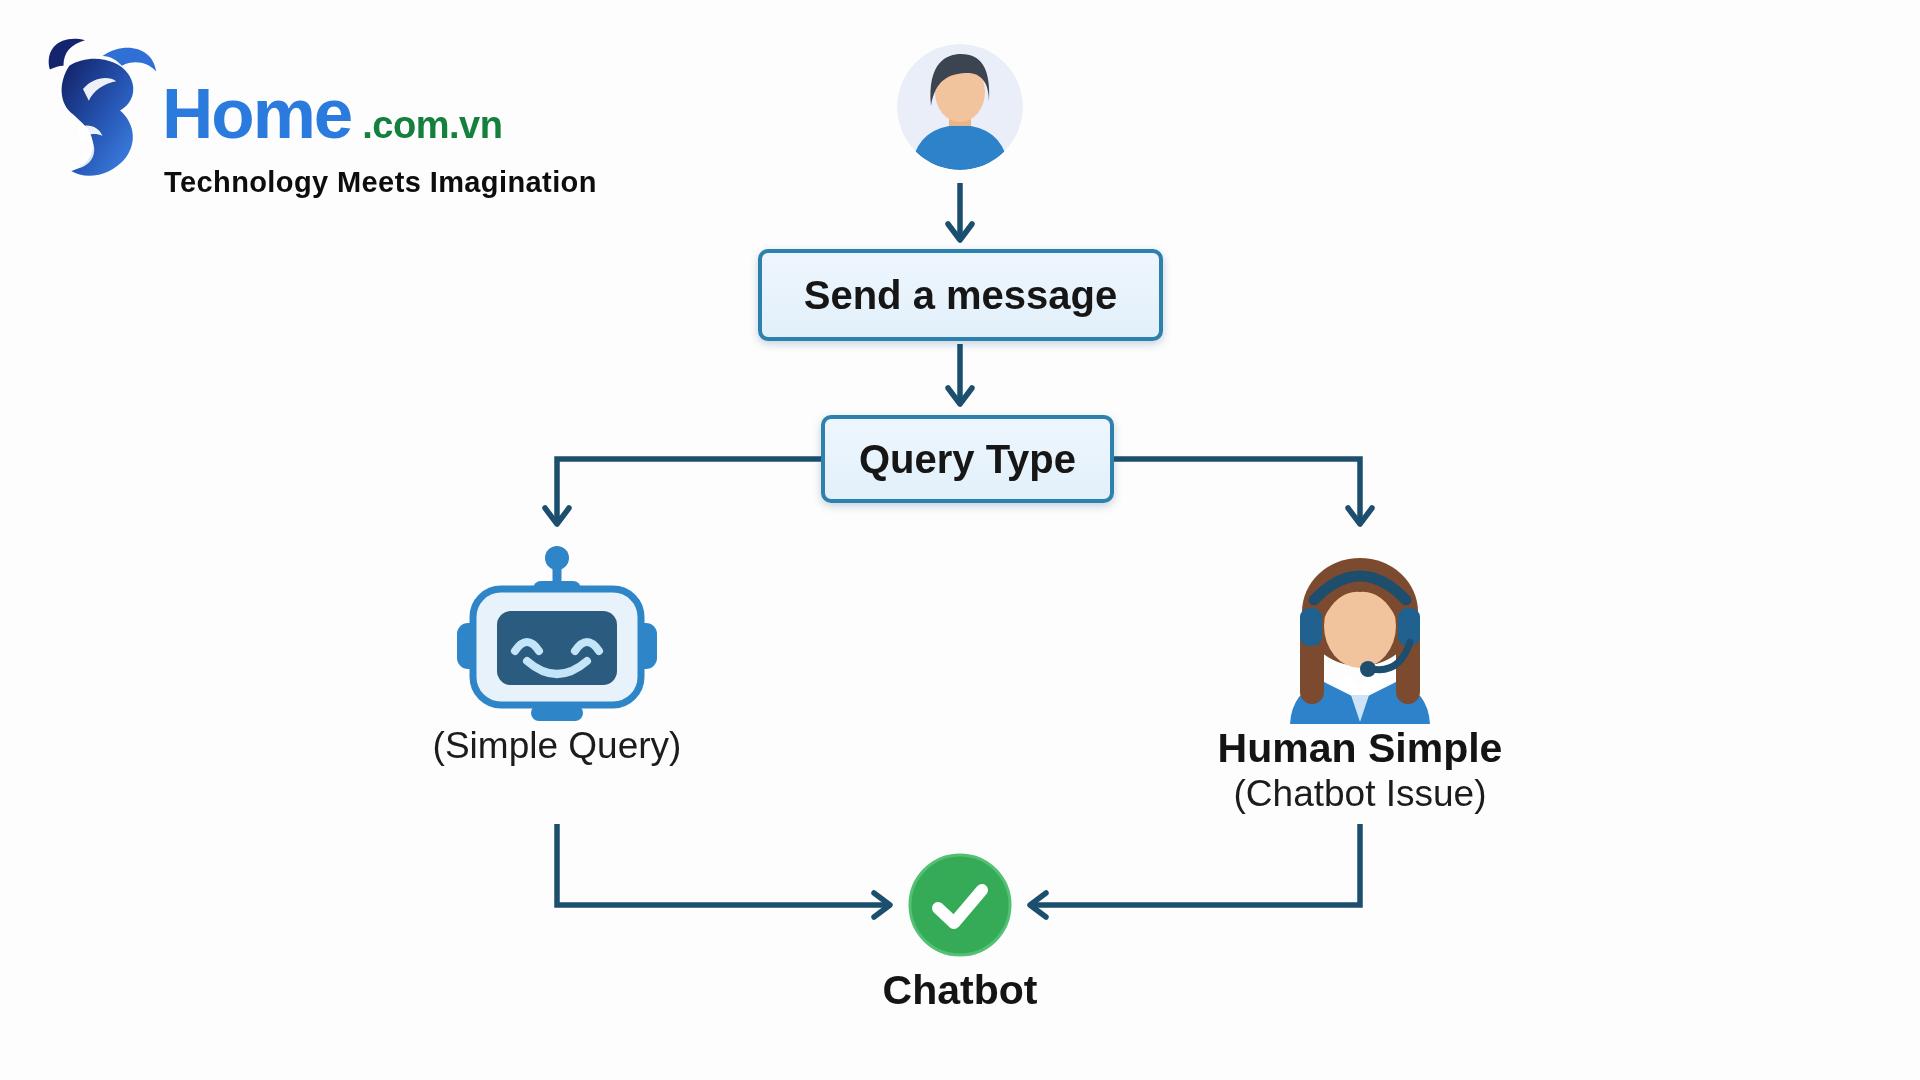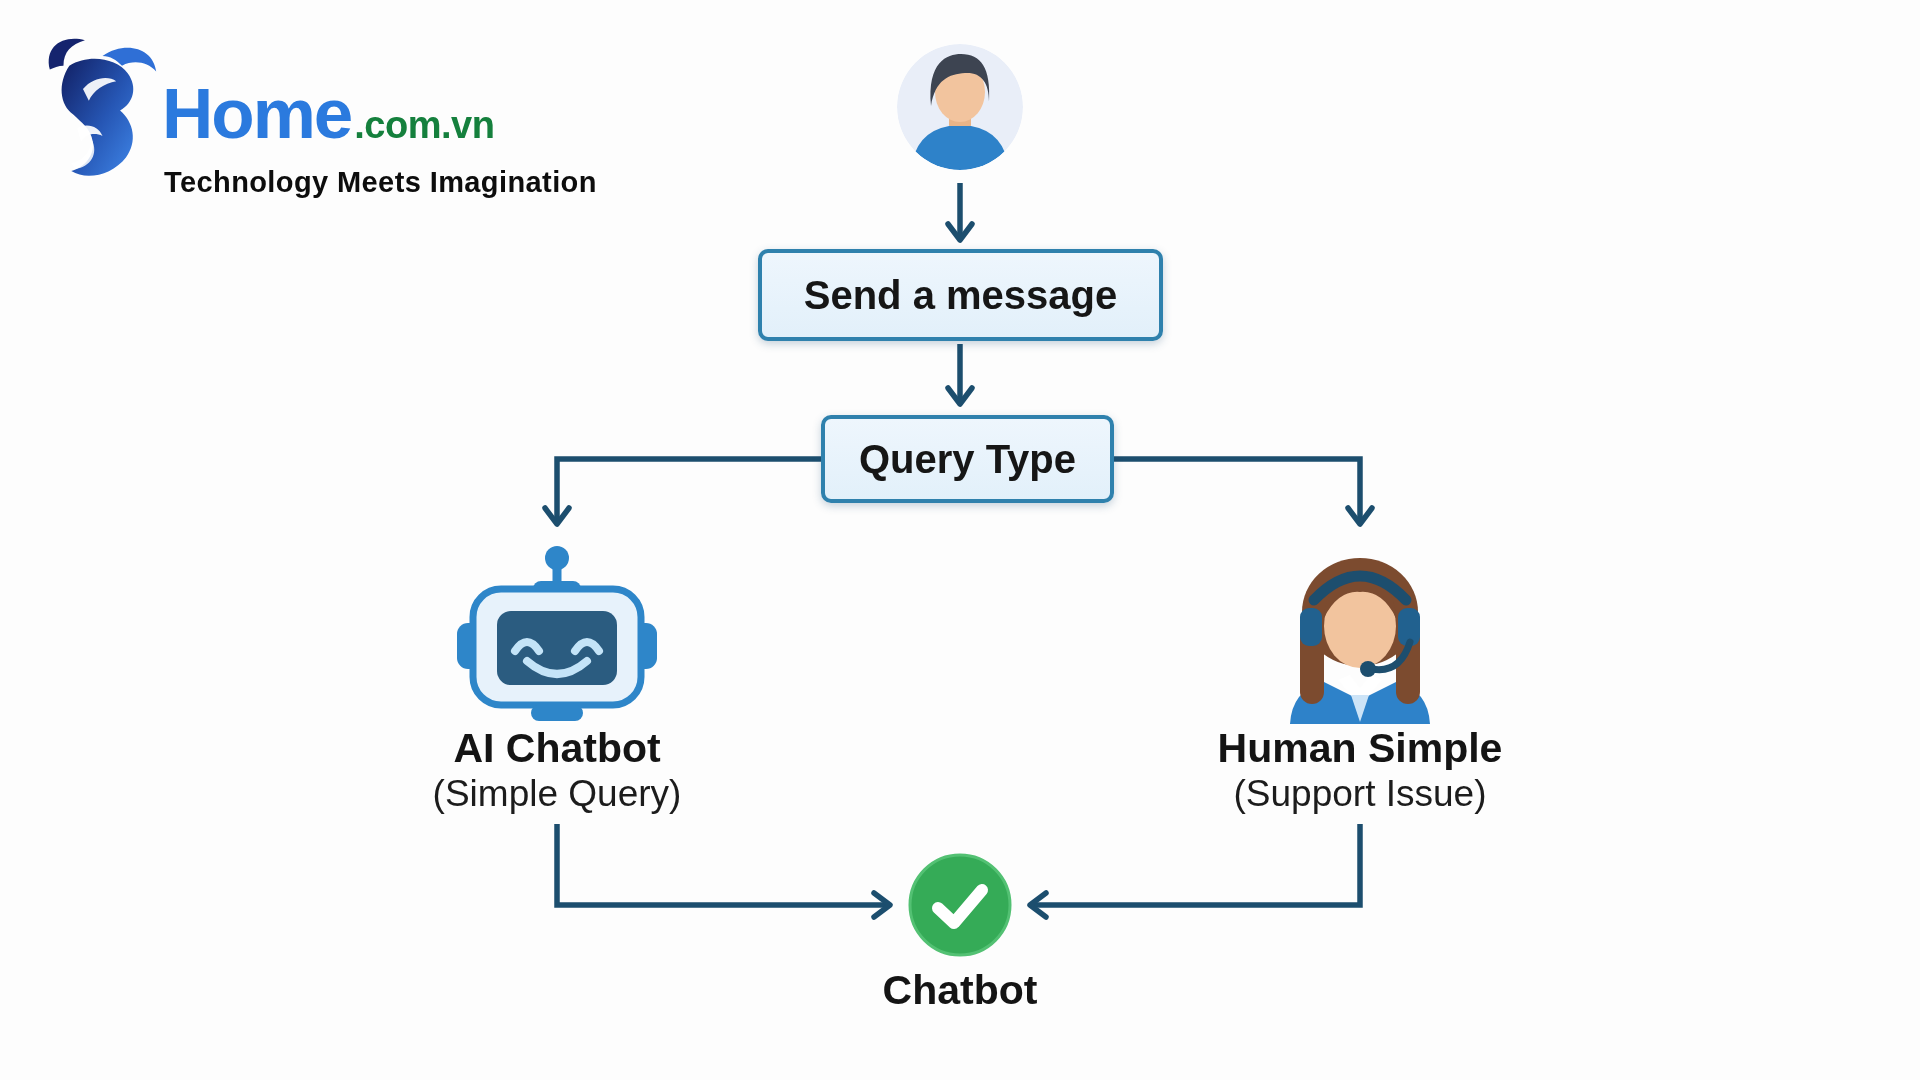--- a/index.html
+++ b/index.html
@@ -6,21 +6,21 @@
   html,body{margin:0;padding:0;background:#ffffff;}
   #canvas{
     position:relative;width:1920px;height:1080px;overflow:hidden;
     background:#fdfdfd;
     font-family:"Liberation Sans",sans-serif;
     color:#161616;
   }
   
   .logo{position:absolute;left:42px;top:28px;width:560px;height:170px;}
   .logo .bull{position:absolute;left:0;top:4px;width:122px;height:162px;}
-  .logo .brandline{position:absolute;left:120px;top:50px;display:flex;align-items:baseline;white-space:nowrap;}
+  .logo .brandline{position:absolute;left:120px;top:50px;display:flex;align-items:baseline;white-space:nowrap;gap:8px;}
   .brand-main{font-size:71px;font-weight:700;letter-spacing:-2px;line-height:1;}
   .brand-home{color:#2b7ade;}
   .brand-nest{color:#1e429b;}
   .brand-suffix{font-size:38px;font-weight:700;color:#15803d;margin-left:3px;letter-spacing:-0.5px;}
   .tagline{position:absolute;left:122px;top:138px;font-size:29px;font-weight:700;color:#0d0d0d;letter-spacing:0.4px;white-space:nowrap;}
   
   #edges{position:absolute;left:0;top:0;z-index:1;}
   
   .node{position:absolute;z-index:2;}
   .flow-box{
@@ -125,21 +125,20 @@
       <rect x="174" y="78" width="26" height="46" rx="11" fill="#2e86c9"></rect>
       <rect x="16" y="44" width="168" height="116" rx="28" fill="#e7f2fb" stroke="#2e86c9" stroke-width="7"></rect>
       <rect x="40" y="66" width="120" height="74" rx="14" fill="#2b5c80"></rect>
       <path d="M58,106 Q70,88 82,106" fill="none" stroke="#c4e4f8" stroke-width="8" stroke-linecap="round"></path>
       <path d="M118,106 Q130,88 142,106" fill="none" stroke="#c4e4f8" stroke-width="8" stroke-linecap="round"></path>
       <path d="M70,116 Q100,142 130,116" fill="none" stroke="#c4e4f8" stroke-width="8" stroke-linecap="round"></path>
       <rect x="74" y="160" width="52" height="16" rx="8" fill="#2e86c9"></rect>
     </svg>
   </div>
   <div class="node-label label-ai">
-    <div class="label-title">AI Chatbot</div>
     <div class="label-sub">(Simple Query)</div>
   </div>
 
   <div class="node agent">
     <svg viewBox="0 0 204 182" width="204" height="182">
       <ellipse cx="102" cy="70" rx="58" ry="54" fill="#7c4b2f"></ellipse>
       <ellipse cx="102" cy="84" rx="36" ry="42" fill="#f2c49e"></ellipse>
       <path d="M66,76 Q68,36 102,34 Q136,36 138,76 Q124,48 102,50 Q80,48 66,76 Z" fill="#7c4b2f"></path>
       <path d="M32,182 Q34,148 66,140 L102,158 L138,140 Q170,148 172,182 Z" fill="#2e82c9"></path>
       <rect x="42" y="70" width="24" height="92" rx="12" fill="#7c4b2f"></rect>
@@ -148,21 +147,21 @@
       <path d="M93,153 L102,180 L111,153 Z" fill="#cde4f7"></path>
       <path d="M56,58 Q102,10 148,58" fill="none" stroke="#1d4e6e" stroke-width="11" stroke-linecap="round"></path>
       <rect x="42" y="66" width="22" height="38" rx="9" fill="#21618f"></rect>
       <rect x="140" y="66" width="22" height="38" rx="9" fill="#21618f"></rect>
       <path d="M152,100 Q142,132 114,127" fill="none" stroke="#1d4e6e" stroke-width="7" stroke-linecap="round"></path>
       <circle cx="110" cy="127" r="8" fill="#1d4e6e"></circle>
     </svg>
   </div>
   <div class="node-label label-human">
     <div class="label-title">Human Simple</div>
-    <div class="label-sub">(Support Issue)</div>
+    <div class="label-sub">(Chatbot Issue)</div>
   </div>
 
   <div class="node check">
     <svg viewBox="0 0 104 104" width="104" height="104">
       <circle cx="52" cy="52" r="50" fill="#35ab57" stroke="#53c173" stroke-width="3"></circle>
       <path d="M30,55 L46,70 L74,37" fill="none" stroke="#ffffff" stroke-width="12" stroke-linecap="round" stroke-linejoin="round"></path>
     </svg>
   </div>
   <div class="node-label label-resolved">
     <div class="label-single">Chatbot</div>

